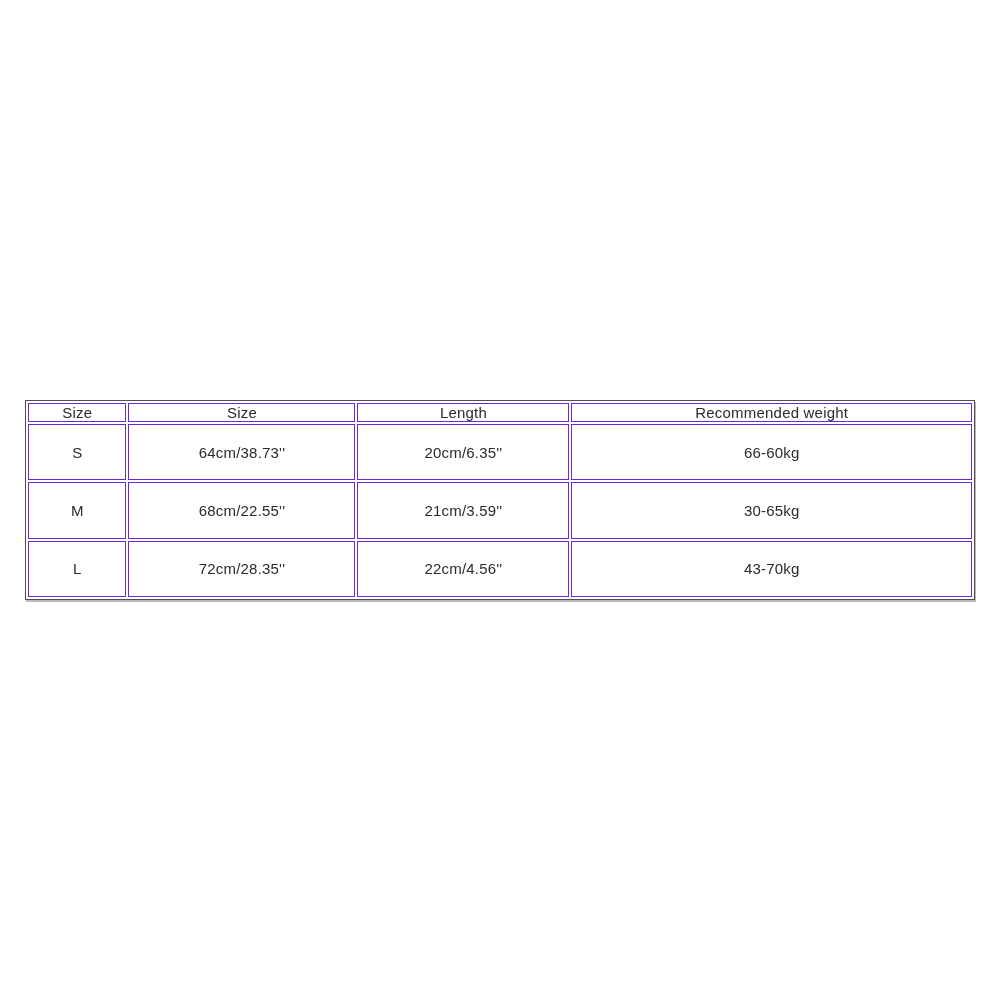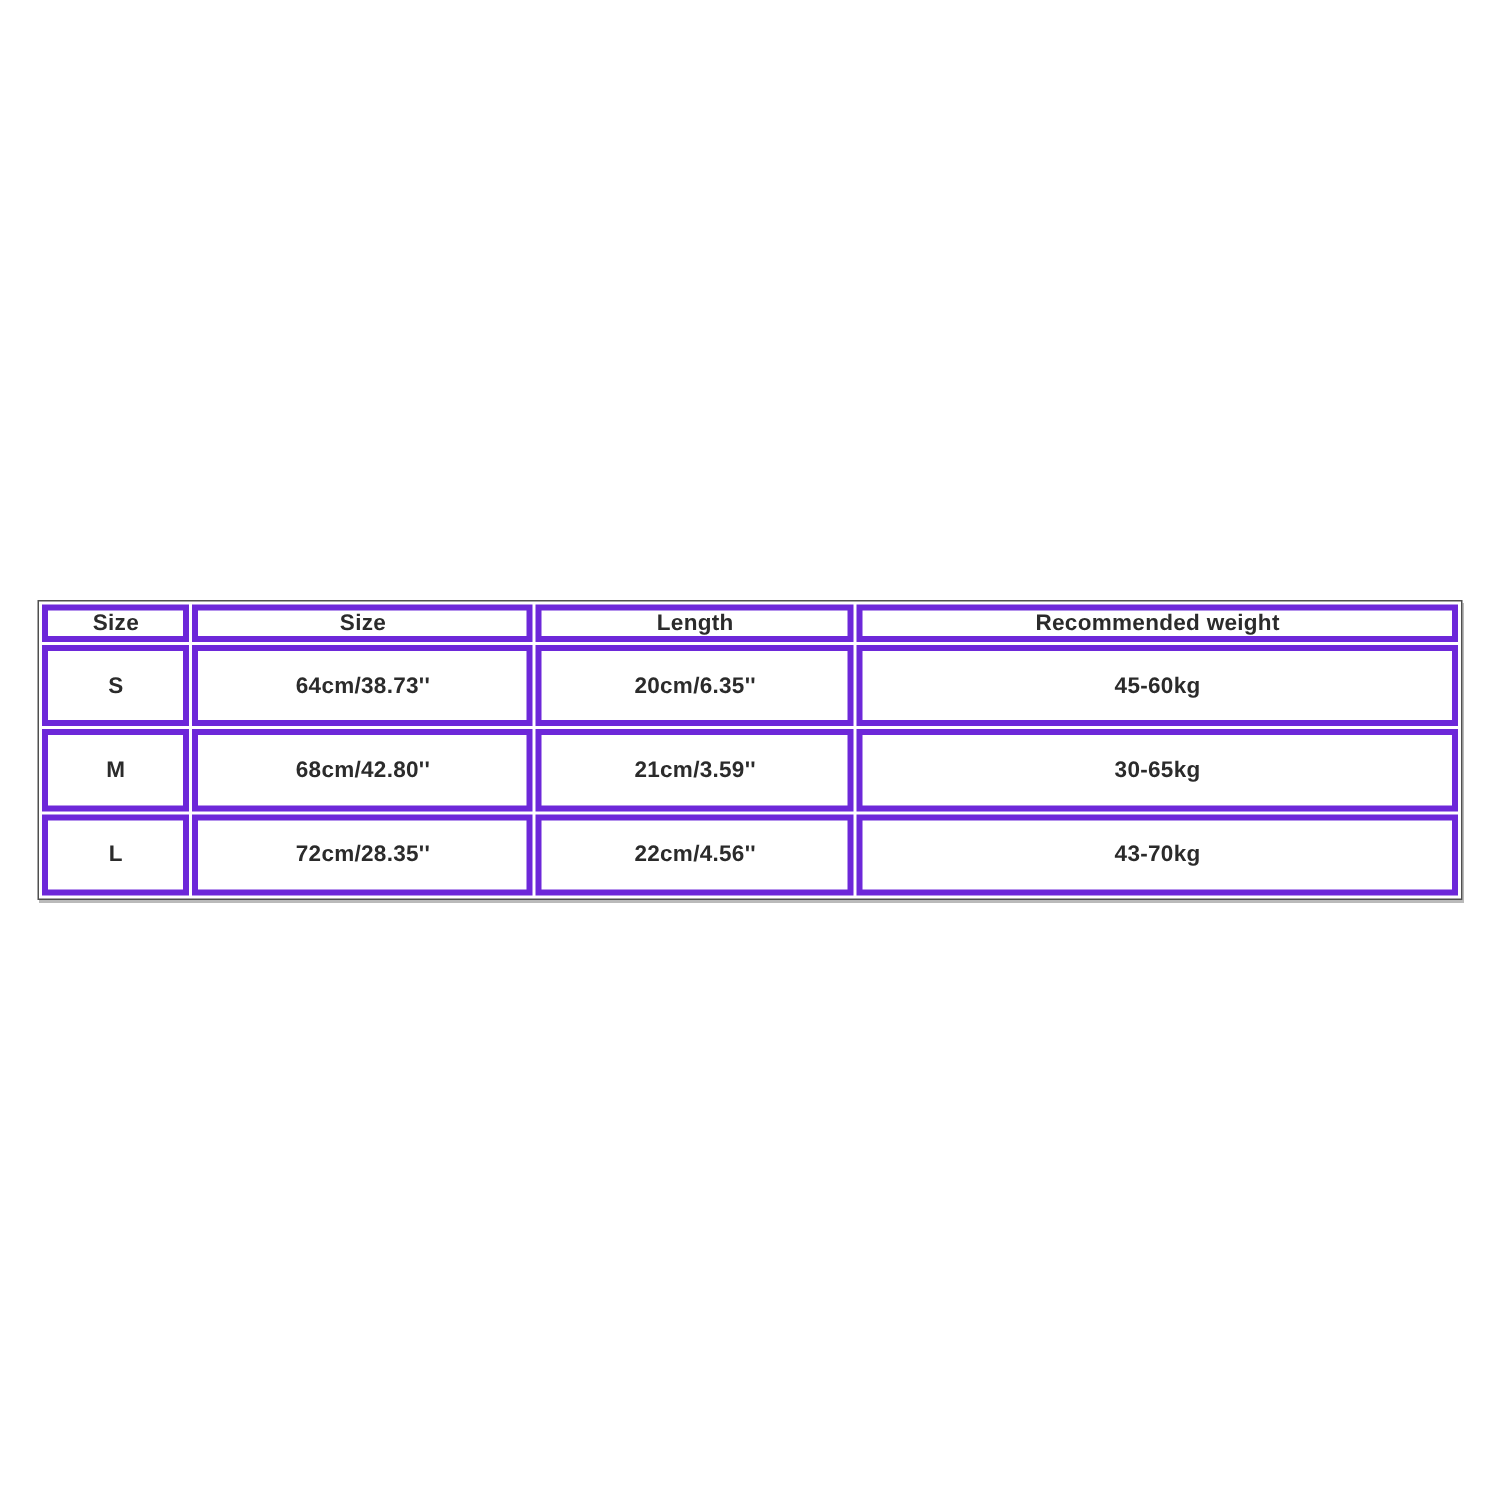--- a/index.html
+++ b/index.html
@@ -29,26 +29,26 @@
     height: 100%;
     table-layout: fixed;
     border-collapse: separate;
     border-spacing: 2px;
     border: 1px solid #4f4f4f;
     background: #ffffff;
     box-shadow: 1px 2px 0 rgba(130,130,130,0.55);
   }
   table.size-table th,
   table.size-table td {
-    border: 4px solid #6d28d9;
+    border: 1px solid #6d28d9;
     background: #ffffff;
     text-align: center;
     vertical-align: middle;
     font-size: 15px;
-    font-weight: bold;
+    font-weight: normal;
     color: #2b2b2b;
     padding: 0;
     letter-spacing: 0.2px;
   }
   col.c-size   { width: 10.5%; }
   col.c-waist  { width: 24.2%; }
   col.c-length { width: 22.6%; }
   col.c-weight { width: 42.7%; }
 </style>
 </head>
@@ -69,25 +69,25 @@
           <th>Size</th>
           <th>Length</th>
           <th>Recommended weight</th>
         </tr>
       </thead>
       <tbody>
         <tr>
           <td>S</td>
           <td>64cm/38.73''</td>
           <td>20cm/6.35''</td>
-          <td>45-60kg</td>
+          <td>66-60kg</td>
         </tr>
         <tr>
           <td>M</td>
-          <td>68cm/42.80''</td>
+          <td>68cm/22.55''</td>
           <td>21cm/3.59''</td>
           <td>30-65kg</td>
         </tr>
         <tr>
           <td>L</td>
           <td>72cm/28.35''</td>
           <td>22cm/4.56''</td>
           <td>43-70kg</td>
         </tr>
       </tbody>

